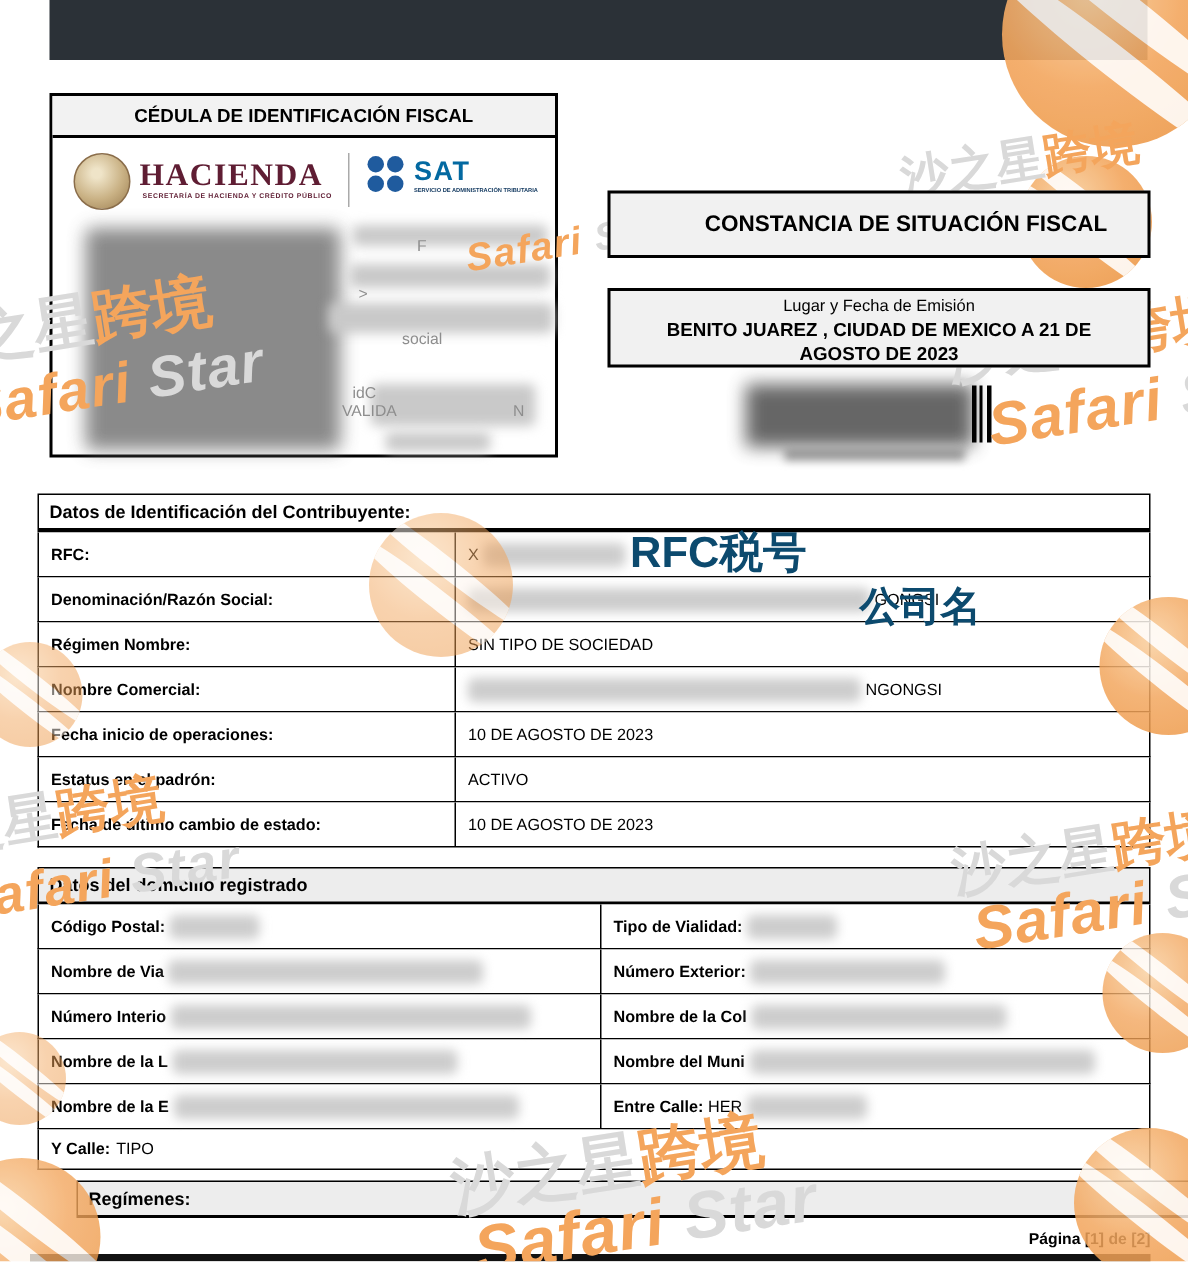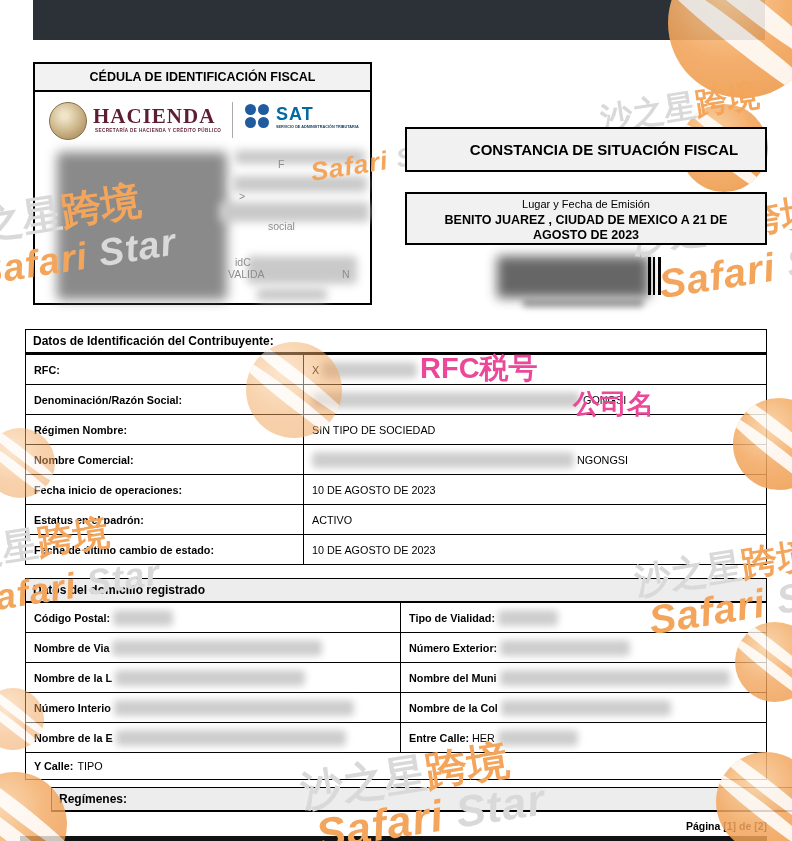--- a/index.html
+++ b/index.html
@@ -58,21 +58,21 @@
   .cell-value { flex:1; padding-left:8px; display:flex; align-items:center; gap:3px; }
   .dom .cell-l, .dom .cell-r { height:100%; display:flex; align-items:center; padding-left:8px; gap:3px; font-size:10.8px; }
   .dom .cell-l { width:375px; border-right:1px solid #000; }
   .dom .cell-r { flex:1; }
   .dom b { font-weight:bold; }
   .rowfull { display:flex; border:1px solid #000; border-top:none; height:27px; align-items:center; font-size:10.8px; padding-left:8px; gap:4px; background:#fff; }
 
   .vblur { height:16px; background:#cdcdcd; filter:blur(3.5px); border-radius:4px; display:inline-block; }
 
   
-  .anno { color:#ec4899; font-weight:bold; z-index:6; white-space:nowrap; }
+  .anno { color:#0c4a6e; font-weight:bold; z-index:6; white-space:nowrap; }
 
   .pagina { right:25px; top:820px; font-size:10.5px; font-weight:bold; z-index:1; }
 
   
   .wm { z-index:3; pointer-events:none; white-space:nowrap; transform:rotate(-9deg); font-weight:bold; }
   .wm .g { color:#d9d9d9; }
   .wm .o { color:#f4a55c; }
   .wm.en { font-style:italic; letter-spacing:1px; }
   .swirl { position:absolute; border-radius:50%; overflow:hidden; z-index:3; pointer-events:none;
     background:radial-gradient(circle at 38% 32%, #f9cf9e 0%, #f3a75f 45%, #eb9440 100%); }
@@ -227,36 +227,36 @@
           <b>Nombre de Via</b>
           <span class="vblur" style="width:210px;"></span>
         </div>
       <div class="cell-r">
           <b>Número Exterior:</b>
           <span class="vblur" style="width:130px;"></span>
         </div>
     </div>
     <div class="row">
       <div class="cell-l">
+          <b>Número Interio</b>
+          <span class="vblur" style="width:240px;"></span>
+        </div>
+      <div class="cell-r">
+          <b>Nombre de la Col</b>
+          <span class="vblur" style="width:170px;"></span>
+        </div>
+    </div>
+    <div class="row">
+      <div class="cell-l">
           <b>Nombre de la L</b>
           <span class="vblur" style="width:190px;"></span>
         </div>
       <div class="cell-r">
           <b>Nombre del Muni</b>
           <span class="vblur" style="width:230px;"></span>
-        </div>
-    </div>
-    <div class="row">
-      <div class="cell-l">
-          <b>Número Interio</b>
-          <span class="vblur" style="width:240px;"></span>
-        </div>
-      <div class="cell-r">
-          <b>Nombre de la Col</b>
-          <span class="vblur" style="width:170px;"></span>
         </div>
     </div>
     <div class="row">
       <div class="cell-l">
           <b>Nombre de la E</b>
           <span class="vblur" style="width:230px;"></span>
         </div>
       <div class="cell-r">
           <b>Entre Calle:</b>
           <span>HER</span>

